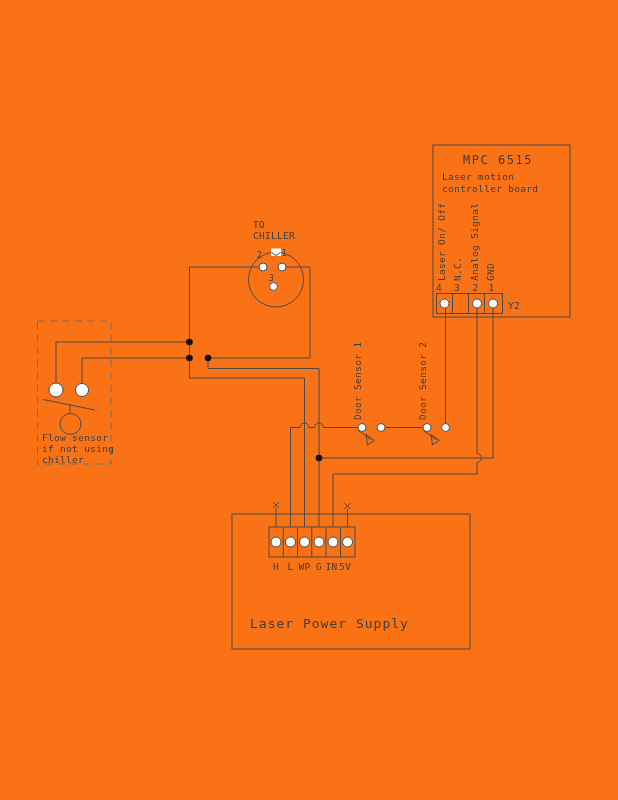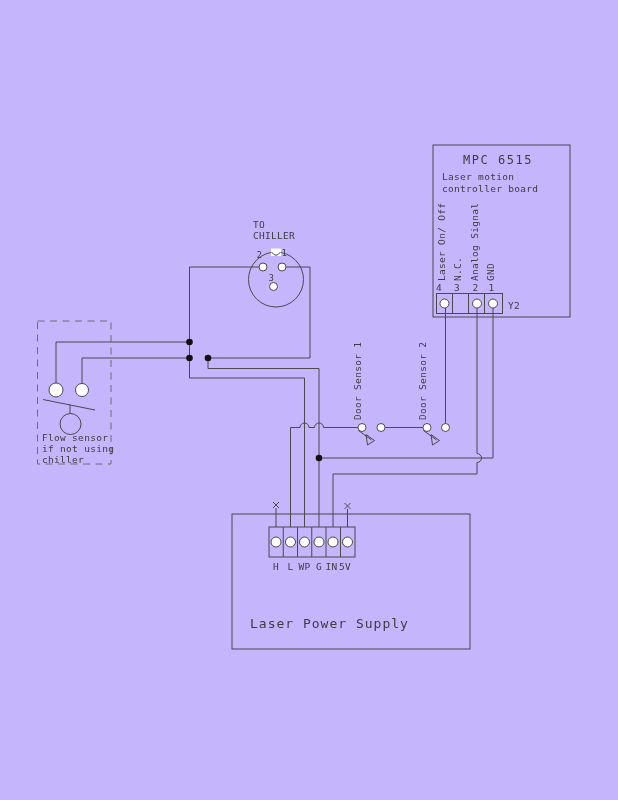--- a/index.html
+++ b/index.html
@@ -1,16 +1,16 @@
 <!DOCTYPE html>
 <html><head>
 <meta charset="utf-8">
 <style>
   html,body{margin:0;padding:0;background:#ffffff;}
-  #canvas{position:relative;width:618px;height:800px;background:#c4b5fd;overflow:hidden;}
+  #canvas{position:relative;width:618px;height:800px;background:#f97316;overflow:hidden;}
   svg{position:absolute;left:0;top:0;}
   .box{fill:none;stroke:#4a4a4a;stroke-width:1;}
   .dashed{fill:none;stroke:#6e6e6e;stroke-width:1;stroke-dasharray:7 5.5;}
   .shape{fill:#ffffff;stroke:#4a4a4a;stroke-width:1;}
   .open{fill:none;stroke:#4a4a4a;stroke-width:1;}
   .wire{fill:none;stroke:#4a4a4a;stroke-width:1;}
   .xmark{fill:none;stroke:#4a4a4a;stroke-width:1;}
   text{fill:#3d3d3d;font-family:"DejaVu Sans Mono","Liberation Mono",monospace;letter-spacing:0.3px;}
   .t-title{font-size:12px;letter-spacing:1.5px;}
   .t-sub{font-size:9.5px;}

